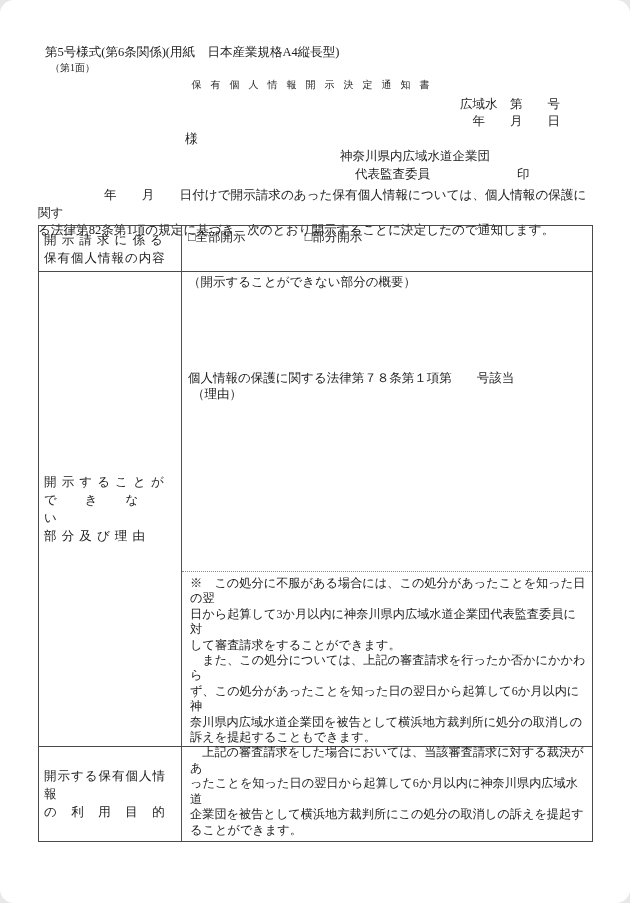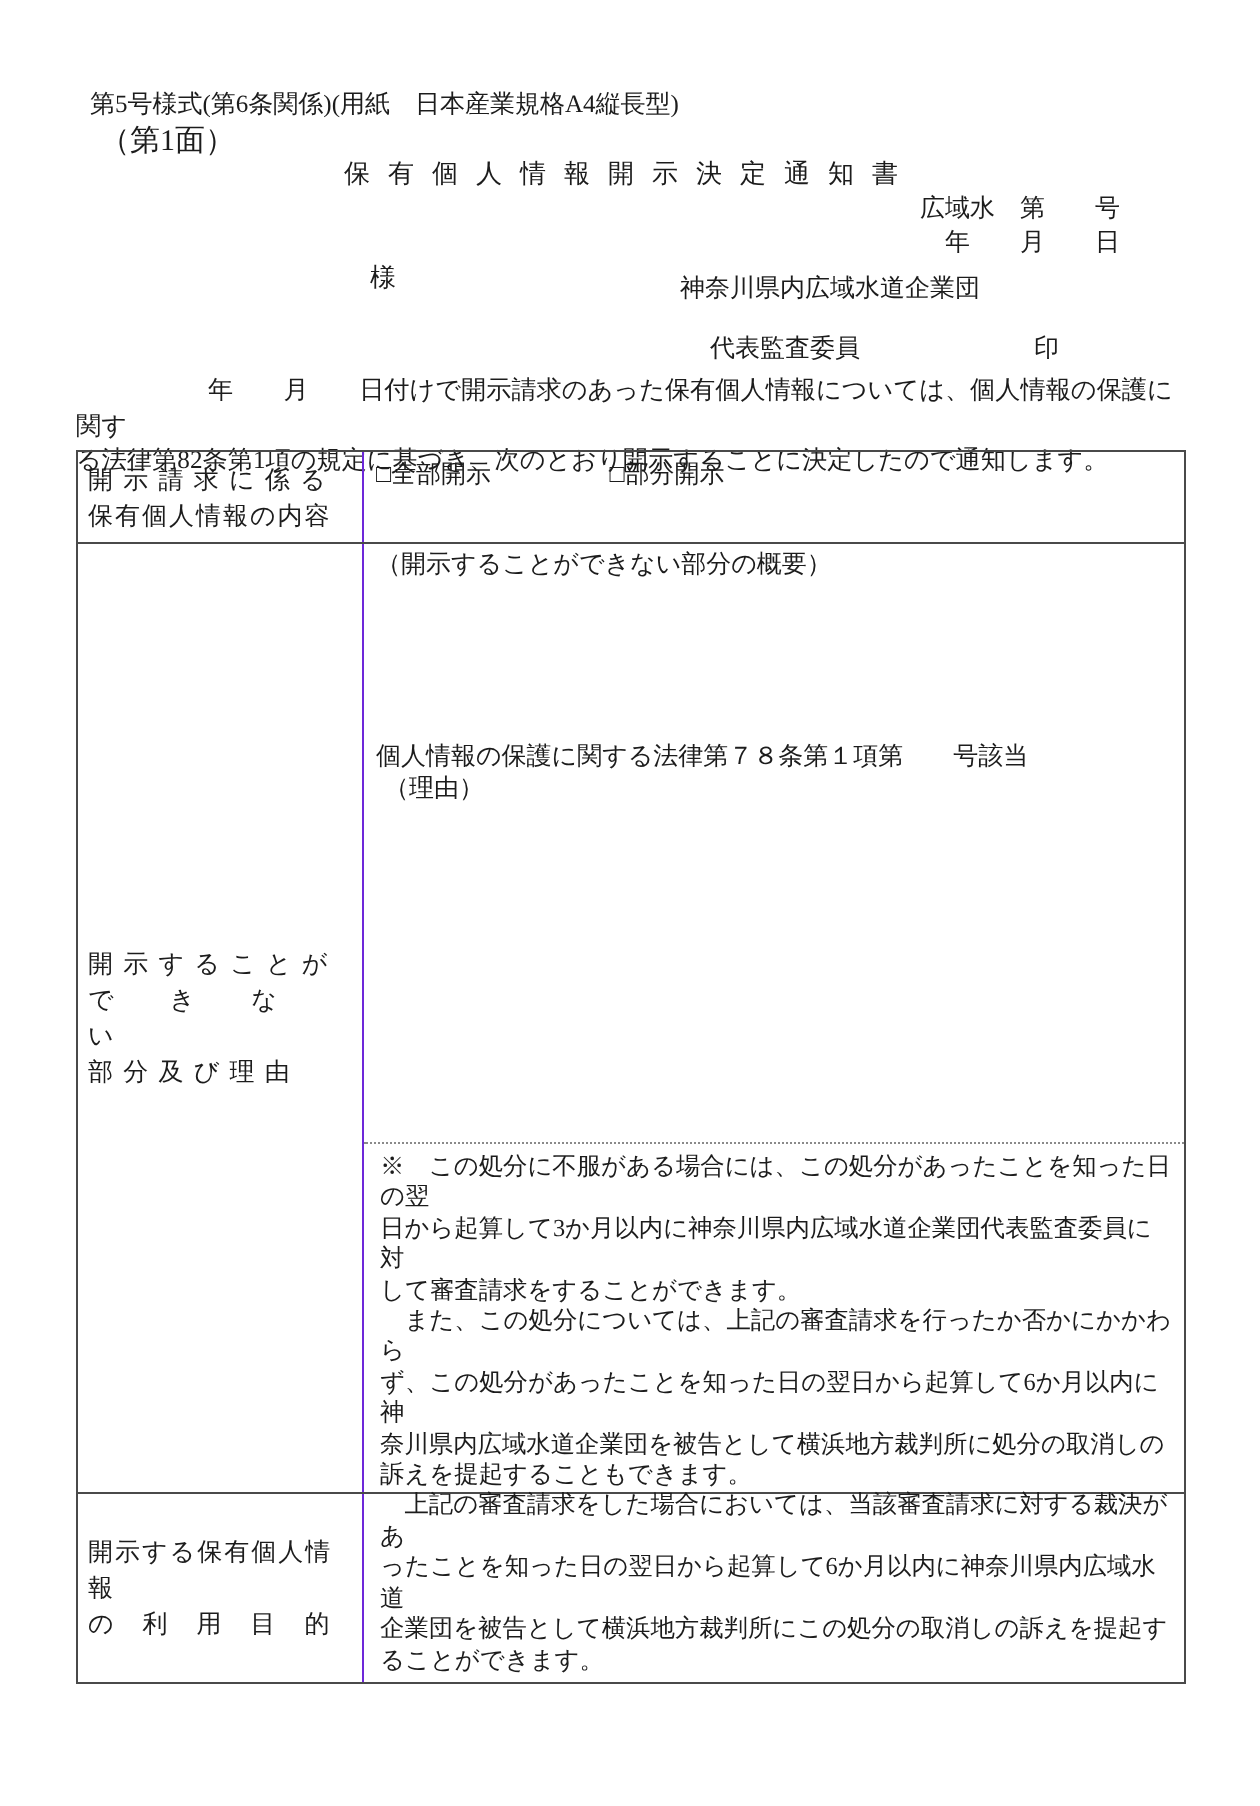--- a/index.html
+++ b/index.html
@@ -8,32 +8,33 @@
     background: #e8e8e8;
   }
   .page {
     position: relative;
     width: 630px;
     height: 903px;
     background: #ffffff;
     font-family: "Liberation Serif", "DejaVu Serif", serif;
     color: #1c1c1c;
     overflow: hidden;
+    border-radius: 14px;
   }
   .abs { position: absolute; }
   .pre { white-space: pre-line; }
 
   .form-number   { left: 45px;  top: 44px;  font-size: 12.5px; }
-  .page-face     { left: 50px;  top: 61px;  font-size: 15px; }
+  .page-face     { left: 50px;  top: 61px;  font-size: 10px; }
   .doc-title     { left: 0;     top: 78px;  width: 630px; text-align: center;
-                   font-size: 13px; letter-spacing: 9px; }
+                   font-size: 10px; letter-spacing: 9px; }
   .doc-number    { right: 70px; top: 96px;  font-size: 12.5px; text-align: right; }
   .doc-date      { right: 70px; top: 113px; font-size: 12.5px; text-align: left; }
   .addressee     { left: 185px; top: 130px; font-size: 13px; }
-  .issuer-org    { left: 340px; top: 136px; font-size: 12.5px; text-align: right; }
+  .issuer-org    { left: 340px; top: 148px; font-size: 12.5px; text-align: right; }
   .issuer-title  { left: 355px; top: 166px; font-size: 12.5px; }
   .seal          { left: 517px; top: 166px; font-size: 12.5px; }
 
   .body-text {
     left: 38px; top: 187px; width: 556px;
     font-size: 12.6px; line-height: 17.5px;
     text-indent: 66px;
   }
 
   .form-table {

